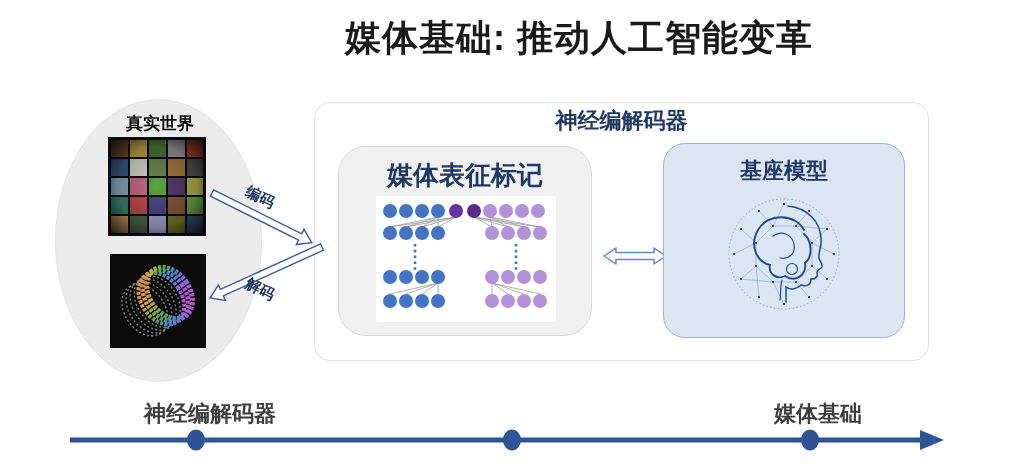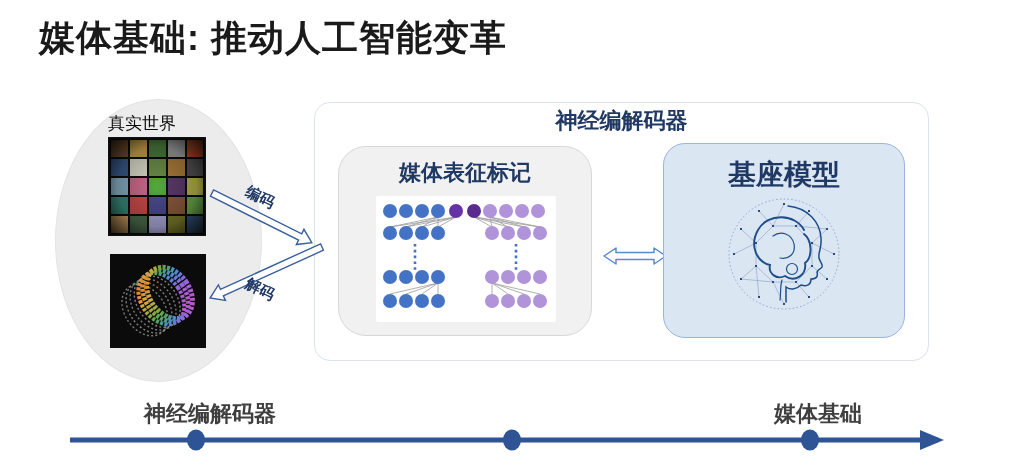--- a/index.html
+++ b/index.html
@@ -1,36 +1,36 @@
 <!DOCTYPE html>
 <html><head>
 <meta charset="utf-8">
 <style>
   html,body{margin:0;padding:0;background:#fff;}
   .canvas{position:relative;width:1024px;height:473px;background:#fff;overflow:hidden;
           font-family:"Liberation Sans","DejaVu Sans",sans-serif;}
   .abs{position:absolute;}
-  .page-title{left:0;top:14px;width:813px;text-align:left;font-size:36px;font-weight:bold;
-              color:#1a1a1a;letter-spacing:1px;padding-left:39px;}
+  .page-title{left:0;top:14px;width:813px;text-align:right;font-size:36px;font-weight:bold;
+              color:#1a1a1a;letter-spacing:1px;}
   .world-ellipse{left:55px;top:99px;width:205px;height:281px;border-radius:50%;
                  background:#ececec;border:1px solid #e3e3e3;}
-  .world-label{left:108px;top:112px;width:104px;font-size:17px;
-               font-weight:normal;color:#0d0d0d;}
+  .world-label{left:108px;top:112px;width:104px;text-align:center;font-size:17px;
+               font-weight:bold;color:#0d0d0d;}
   .big-box{left:314px;top:102px;width:615px;height:259px;background:#fff;
            border:1.5px solid #dde2ec;border-radius:16px;box-sizing:border-box;}
   .big-box-title{left:314px;top:106px;width:615px;text-align:center;font-size:22px;
                  font-weight:bold;color:#1f3864;}
   .token-box{left:338px;top:146px;width:254px;height:190px;background:#f1f1f1;
              border:1.5px solid #d8d8d8;border-radius:28px;box-sizing:border-box;}
-  .token-title{left:338px;top:158px;width:254px;text-align:center;font-size:22px;
+  .token-title{left:338px;top:158px;width:254px;text-align:center;font-size:26px;
                font-weight:bold;color:#1f3864;}
   .token-white{left:376px;top:196px;width:180px;height:126px;background:#fff;border-radius:2px;}
   .foundation-box{left:663px;top:143px;width:242px;height:195px;background:#dbe6f3;
                   border:1.5px solid #9ab4dd;border-radius:22px;box-sizing:border-box;}
-  .foundation-title{left:663px;top:156px;width:242px;text-align:center;font-size:28px;
+  .foundation-title{left:663px;top:156px;width:242px;text-align:center;font-size:22px;
                     font-weight:bold;color:#1f3864;}
   .arrow-label{width:56px;text-align:center;font-size:15px;font-weight:bold;color:#1f3864;
                transform:rotate(27deg);z-index:4;}
   .enc-label{left:232px;top:188px;}
   .dec-label{left:232px;top:280px;}
   .tl-label{top:399px;font-size:22px;font-weight:bold;color:#3f3f3f;text-align:center;}
   .tl1{left:110px;width:200px;}
   .tl2{left:408px;width:240px;}
   .tl3{left:728px;width:180px;font-family:Liberation Serif, serif;}
   svg{display:block;}

